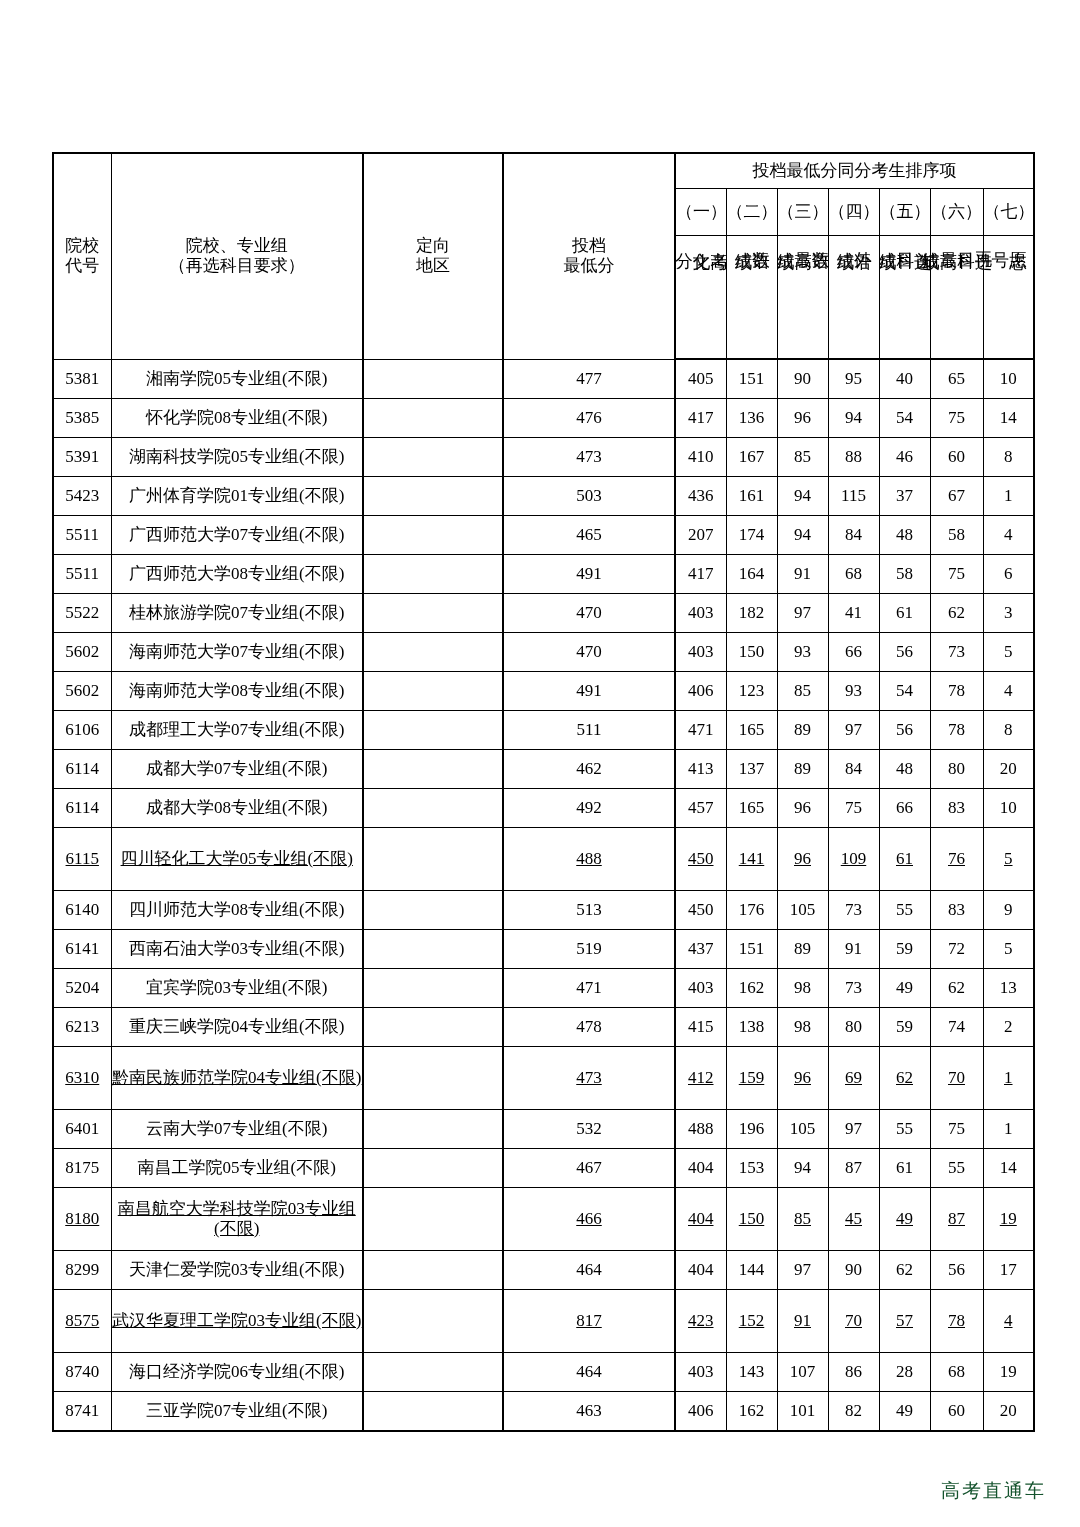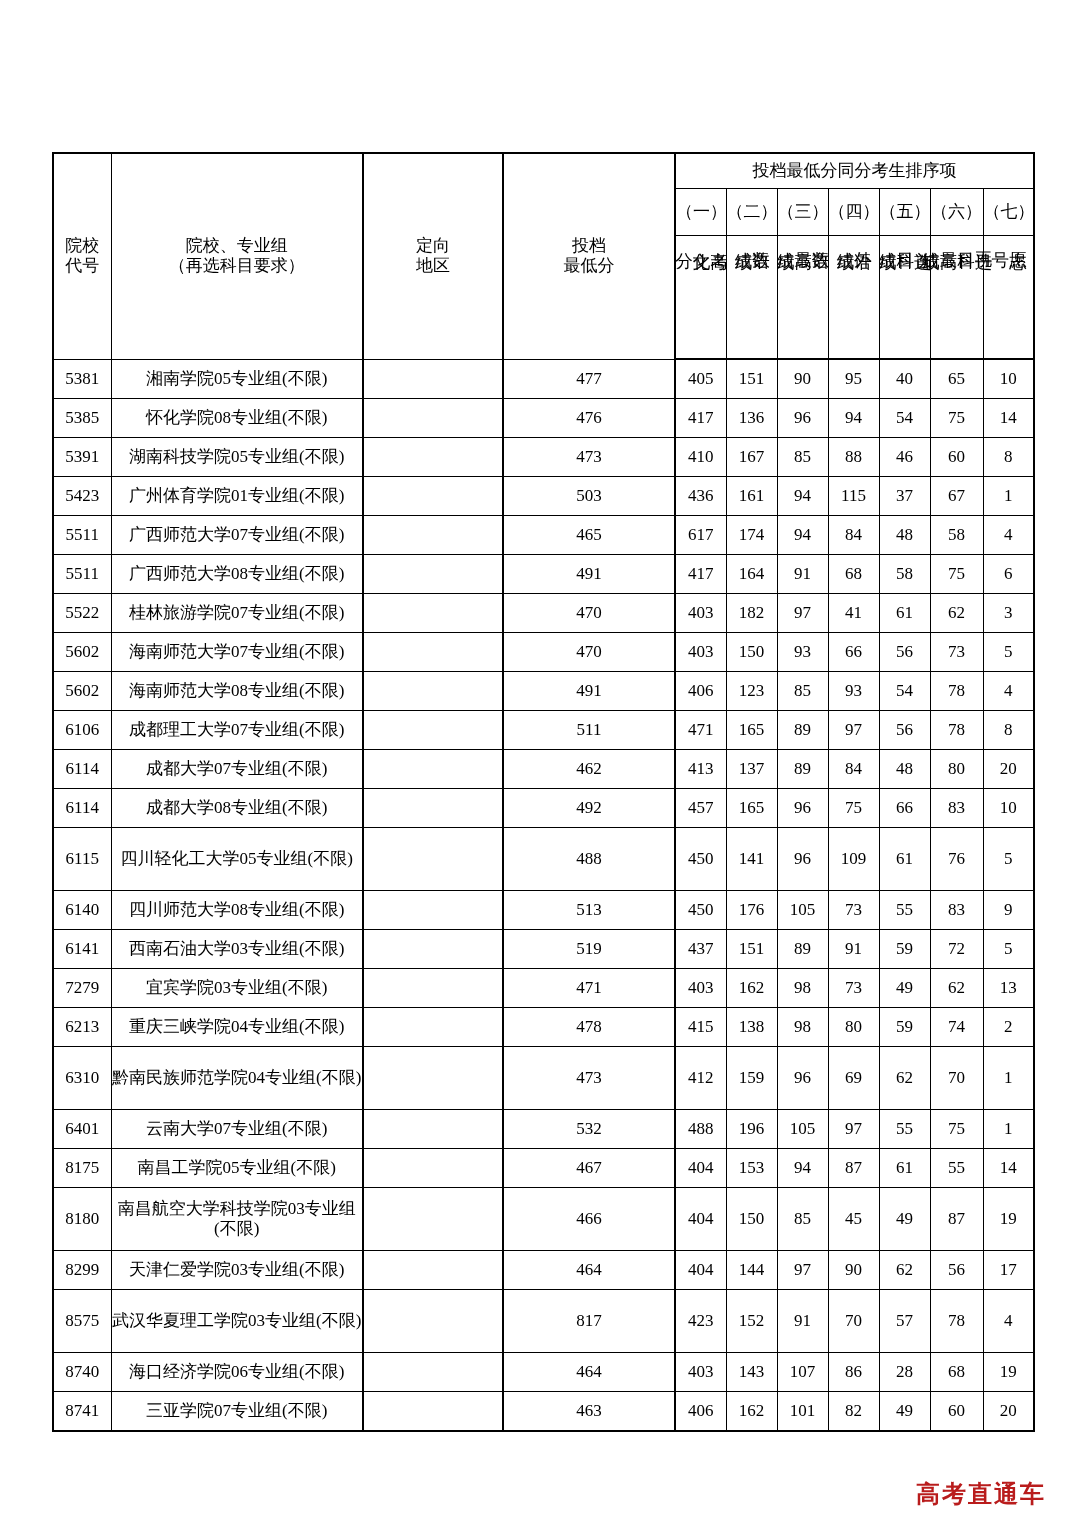--- a/index.html
+++ b/index.html
@@ -106,21 +106,21 @@
     word-break: break-all;
   }
   td.code-cell {
     font-size: 17px;
   }
   td.num-cell {
     font-size: 17px;
   }
 
   tbody tr td { height: 38px; }
-  tbody tr.tall td { height: 62px; }
+  tbody tr.tall td { height: 62px; text-decoration: underline; }
 
   
   .sep-left  { border-left: 2px solid #000 !important; }
   .sep-right { border-right: 2px solid #000 !important; }
 
   thead tr:last-child th { border-bottom: 2px solid #000; }
 
   .footer-page {
     position: absolute;
     left: 0;
@@ -129,25 +129,24 @@
     text-align: center;
     font-size: 18px;
     letter-spacing: 1px;
     color: #1a1a1a;
   }
 
   .watermark {
     position: absolute;
     right: 34px;
     top: 1478px;
-    font-size: 24px;
-    color: #b91c1c;
+    font-size: 19px;
+    color: #14532d;
     letter-spacing: 2px;
     font-family: "Liberation Sans", "DejaVu Sans", sans-serif;
-    font-weight: bold;
   }
 </style>
 </head>
 <body>
 
 <div class="page">
 
   <div class="table-wrap">
     <table class="score-table">
       <colgroup>
@@ -293,21 +292,21 @@
             <td class="num-cell">115</td>
             <td class="num-cell">37</td>
             <td class="num-cell">67</td>
             <td class="num-cell">1</td>
           </tr>
           <tr>
             <td class="code-cell">5511</td>
             <td class="name-cell">广西师范大学07专业组(不限)</td>
             <td class=" sep-left"></td>
             <td class="num-cell sep-left sep-right">465</td>
-            <td class="num-cell sep-left">617</td>
+            <td class="num-cell sep-left">207</td>
             <td class="num-cell">174</td>
             <td class="num-cell">94</td>
             <td class="num-cell">84</td>
             <td class="num-cell">48</td>
             <td class="num-cell">58</td>
             <td class="num-cell">4</td>
           </tr>
           <tr>
             <td class="code-cell">5511</td>
             <td class="name-cell">广西师范大学08专业组(不限)</td>
@@ -432,21 +431,21 @@
             <td class="num-cell sep-left sep-right">519</td>
             <td class="num-cell sep-left">437</td>
             <td class="num-cell">151</td>
             <td class="num-cell">89</td>
             <td class="num-cell">91</td>
             <td class="num-cell">59</td>
             <td class="num-cell">72</td>
             <td class="num-cell">5</td>
           </tr>
           <tr>
-            <td class="code-cell">7279</td>
+            <td class="code-cell">5204</td>
             <td class="name-cell">宜宾学院03专业组(不限)</td>
             <td class=" sep-left"></td>
             <td class="num-cell sep-left sep-right">471</td>
             <td class="num-cell sep-left">403</td>
             <td class="num-cell">162</td>
             <td class="num-cell">98</td>
             <td class="num-cell">73</td>
             <td class="num-cell">49</td>
             <td class="num-cell">62</td>
             <td class="num-cell">13</td>

